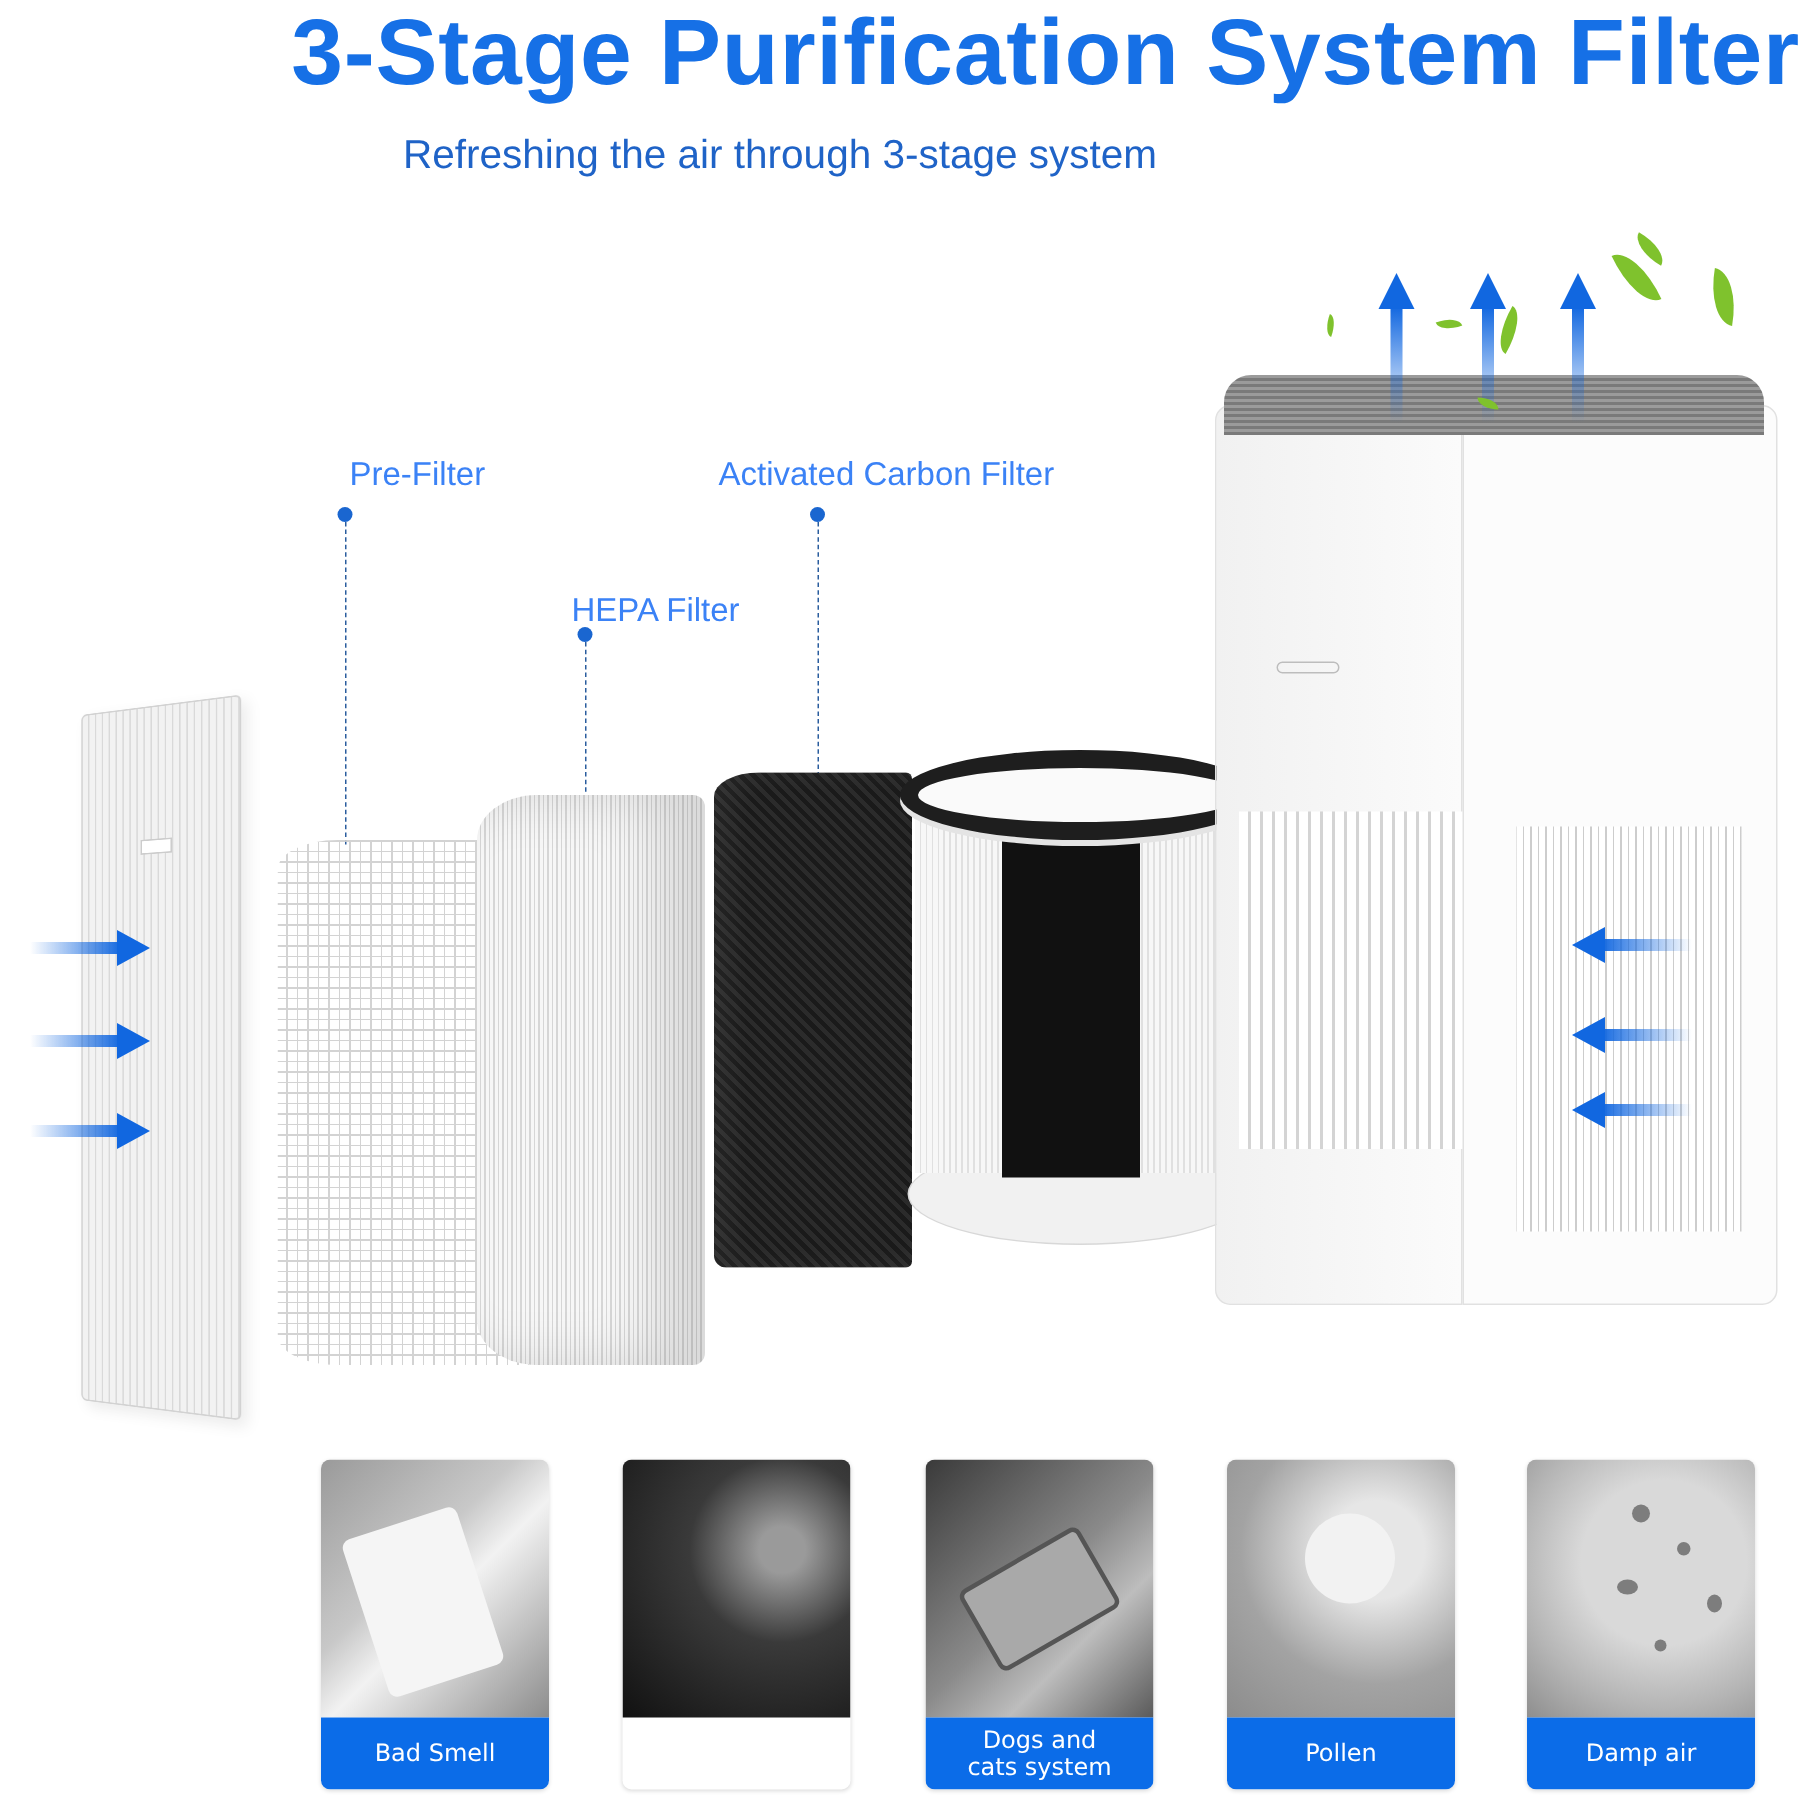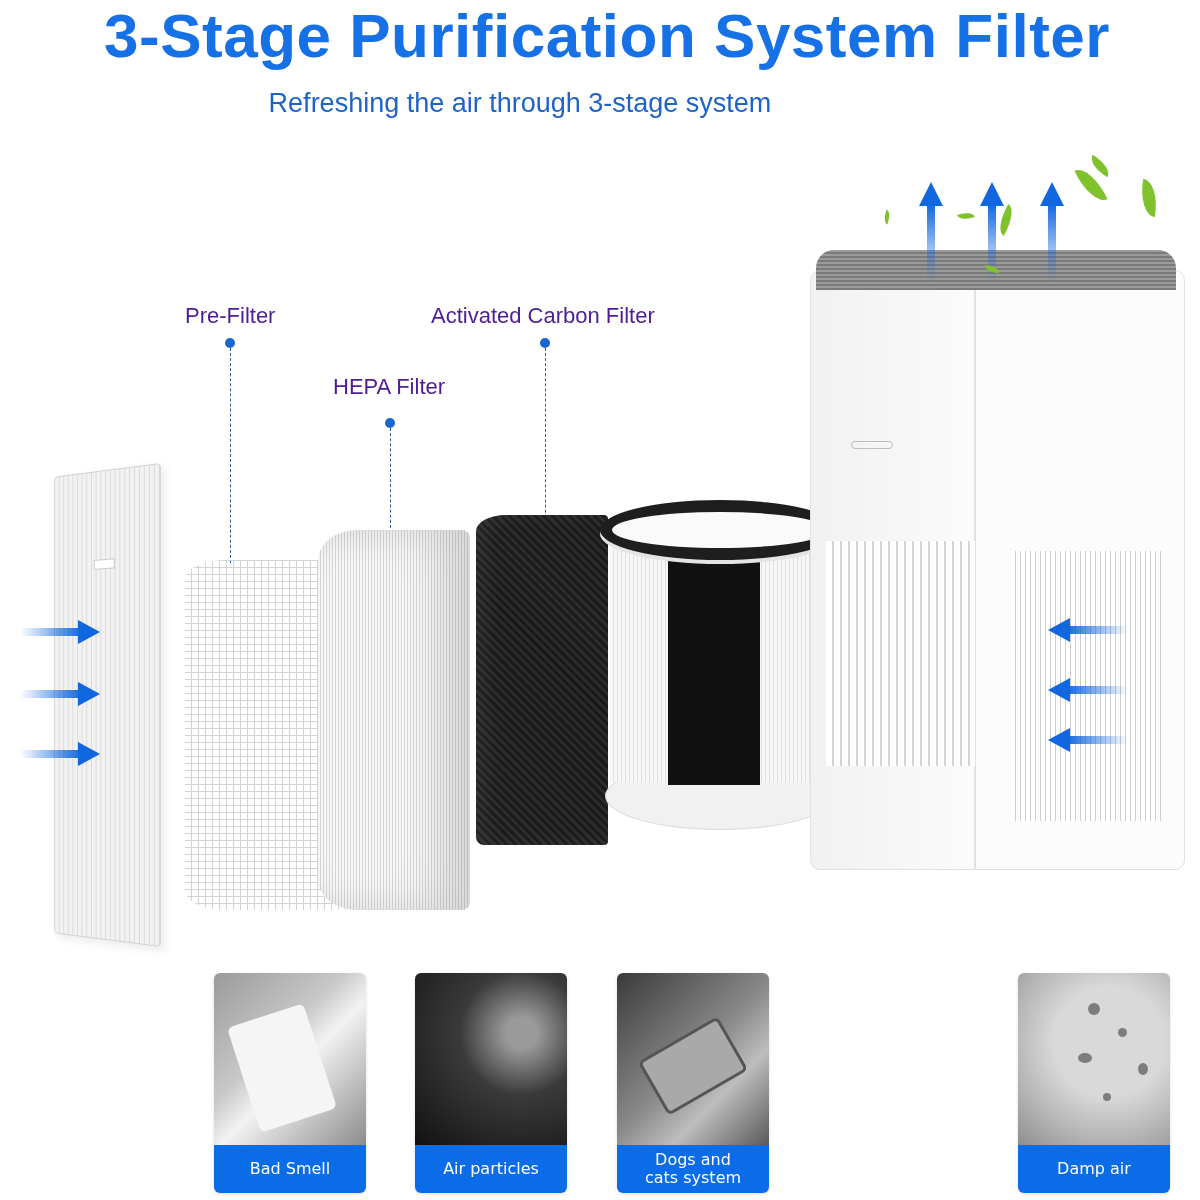--- a/index.html
+++ b/index.html
@@ -1,24 +1,24 @@
 <!DOCTYPE html>
 <html><head>
 <meta charset="utf-8">
 <style>
   * { box-sizing: border-box; margin: 0; padding: 0; }
   html, body { width: 1200px; height: 1200px; background: #ffffff; overflow: hidden; }
   body { position: relative; font-family: "Liberation Sans", "DejaVu Sans", sans-serif; }
 
-  .title { position: absolute; left: 0; top: 0; width: 1200px; text-align: center;
+  .title { position: absolute; left: 0; top: 0; width: 1200px; text-align: right;
     font-size: 62px; line-height: 72px; color: #1670e6; letter-spacing: 0.5px; padding-left: 14px; }
   .subtitle { position: absolute; left: 0; top: 88px; width: 1040px; text-align: center;
     font-size: 27px; color: #1f63c7; }
 
-  .callout-label { position: absolute; font-size: 22px; color: #4c1d95; white-space: nowrap; }
+  .callout-label { position: absolute; font-size: 22px; color: #3b82f6; white-space: nowrap; margin-left: 48px; }
   .callout-dot { position: absolute; width: 10px; height: 10px; border-radius: 50%; background: #1a66d0; }
   .callout-line { position: absolute; width: 0; border-left: 1.5px dashed #2a5d9e; }
 
   
   .grill-panel { position: absolute; left: 50px; top: 470px; width: 112px; height: 470px;
     background: repeating-linear-gradient(90deg, #f2f2f2 0 4px, #d9d9d9 4px 5px);
     border: 1px solid #d2d2d2; border-radius: 4px;
     transform: perspective(600px) rotateY(-18deg);
     box-shadow: 4px 4px 10px rgba(0,0,0,0.08); }
   .grill-slot { position: absolute; left: 42px; top: 88px; width: 22px; height: 10px; background: #fff; border: 1px solid #ccc; }
@@ -109,21 +109,21 @@
 </head>
 <body>
 
 <h1 class="title">3-Stage Purification System Filter</h1>
 <div class="subtitle">Refreshing the air through 3-stage system</div>
 
 <div class="callout-label" style="left:185px; top:303px;">Pre-Filter</div>
 <div class="callout-dot" style="left:225px; top:338px;"></div>
 <div class="callout-line" style="left:230px; top:348px; height:215px;"></div>
 
-<div class="callout-label" style="left:333px; top:374px;">HEPA Filter</div>
+<div class="callout-label" style="left:333px; top:394px;">HEPA Filter</div>
 <div class="callout-dot" style="left:385px; top:418px;"></div>
 <div class="callout-line" style="left:390px; top:428px; height:105px;"></div>
 
 <div class="callout-label" style="left:431px; top:303px;">Activated Carbon Filter</div>
 <div class="callout-dot" style="left:540px; top:338px;"></div>
 <div class="callout-line" style="left:545px; top:348px; height:200px;"></div>
 
 <div class="grill-panel">
   <div class="grill-slot"></div>
 </div>
@@ -198,28 +198,33 @@
 
 <div class="cards">
   <div class="card" style="left:202px;">
     <div class="card-img img-smell">
         <div class="roller"></div>
       </div>
     <div class="card-label">Bad Smell</div>
   </div>
   <div class="card" style="left:403px;">
     <div class="card-img img-particles"></div>
-    <div class="card-label">Air particles</div>
   </div>
   <div class="card" style="left:605px;">
     <div class="card-img img-dander">
         <div class="brush"></div>
       </div>
     <div class="card-label">Dogs and
 cats system</div>
+  </div>
+  <div class="card" style="left:806px;">
+    <div class="card-img img-pollen">
+        <div class="flower"></div>
+      </div>
+    <div class="card-label">Pollen</div>
   </div>
   <div class="card" style="left:1006px;">
     <div class="card-img img-damp">
       <div class="spot" style="left:70px; top:30px; width:12px; height:12px;"></div>
       <div class="spot" style="left:100px; top:55px; width:9px; height:9px;"></div>
       <div class="spot" style="left:60px; top:80px; width:14px; height:10px;"></div>
       <div class="spot" style="left:120px; top:90px; width:10px; height:12px;"></div>
       <div class="spot" style="left:85px; top:120px; width:8px; height:8px;"></div>
     </div>
     <div class="card-label">Damp air</div>

